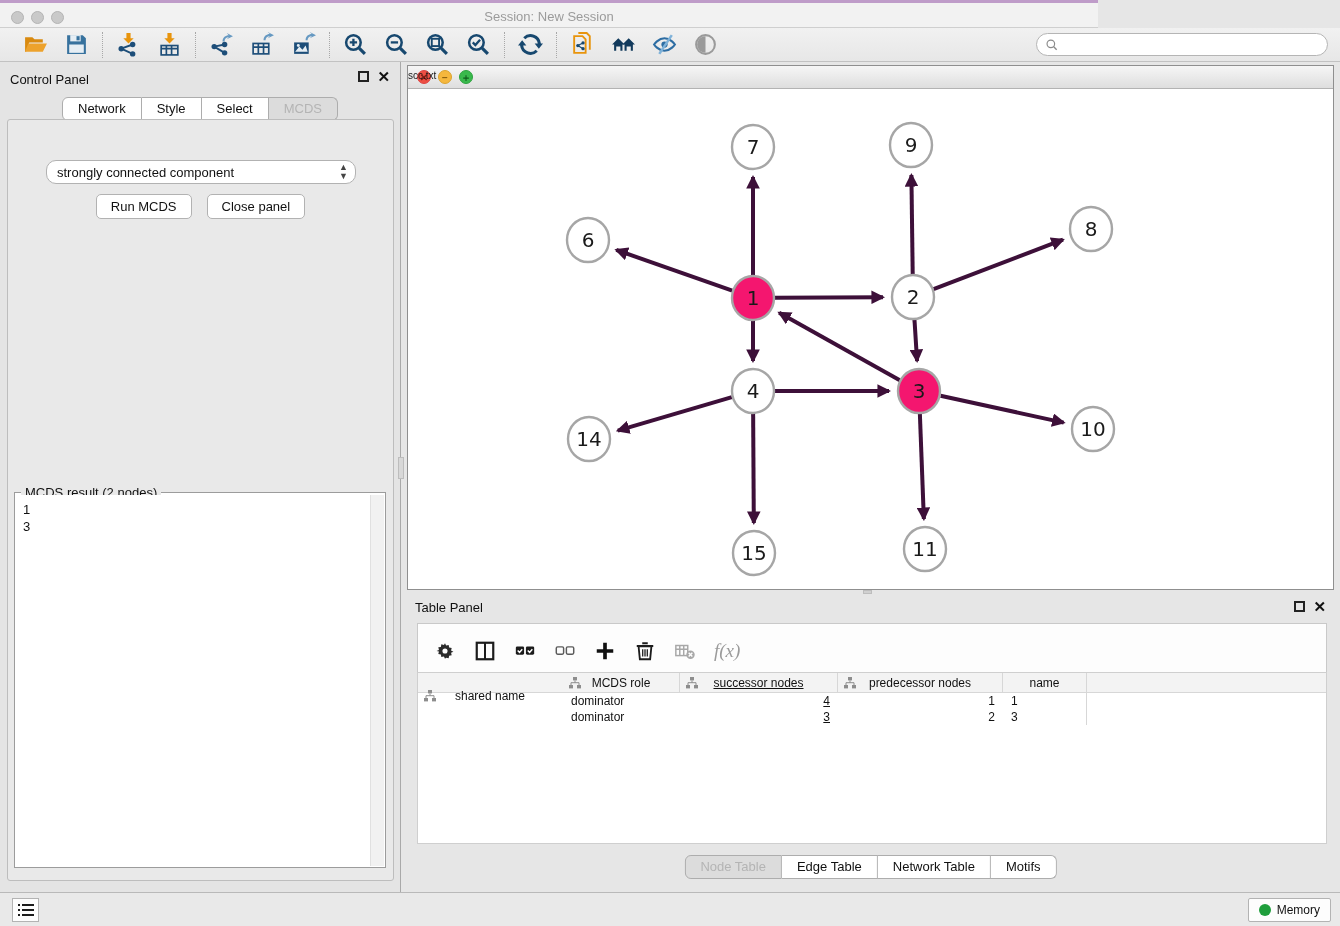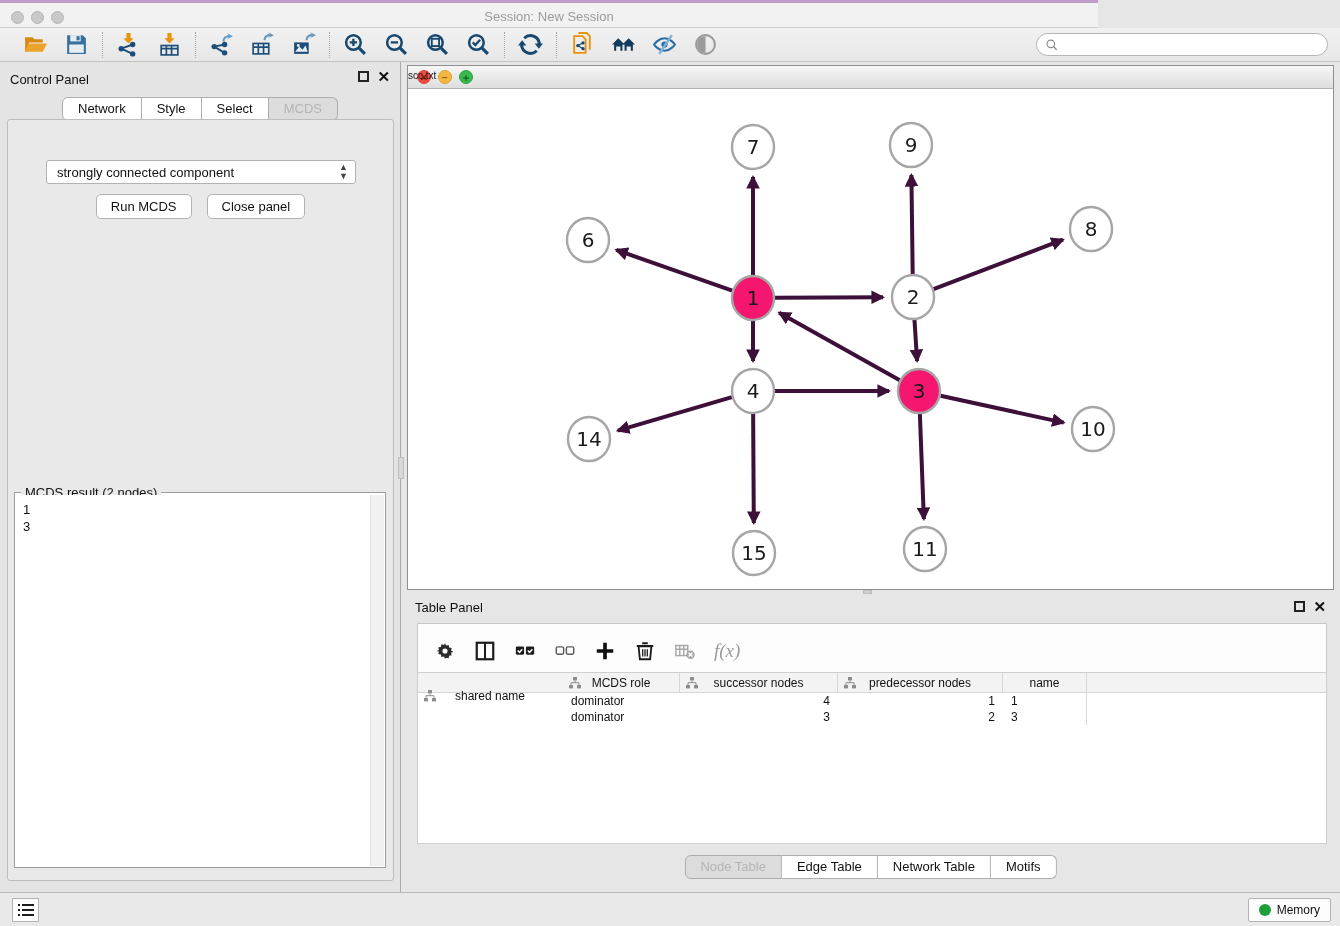--- a/index.html
+++ b/index.html
@@ -42,21 +42,21 @@
   .seg-tab { font-size:13px; padding:3px 15px 4px 15px; background:#fff; color:#111;
     border:1px solid #adadad; border-left:none; white-space:nowrap; }
   .seg-tab:first-child { border-left:1px solid #adadad; border-radius:6px 0 0 6px; }
   .seg-tab:last-child { border-radius:0 6px 6px 0; }
   .seg-tab.selected { background:#dcdcdc; color:#b4b4b4; }
 
   .cp-content { position:absolute; left:7px; top:57px; width:387px; height:762px;
     background:#e9e9e9; border:1px solid #bdbdbd; border-radius:3px; }
   .opt-label { position:absolute; left:0; right:0; top:19px; text-align:center; font-size:13px; color:#111; }
   .criterion-select { position:absolute; left:38px; top:40px; width:310px; height:24px;
-    background:#fff; border:1px solid #b2b2b2; border-radius:3px; display:flex; align-items:center;
+    background:#fff; border:1px solid #b2b2b2; border-radius:10px; display:flex; align-items:center;
     font-size:13px; color:#111; padding-left:10px; }
   .spinner { position:absolute; right:7px; top:2px; display:flex; flex-direction:column; line-height:9px;
     font-size:9px; color:#444; }
   .cp-buttons { position:absolute; left:0; right:0; top:74px; display:flex; justify-content:center; gap:15px; }
   .btn { background:#fff; border:1px solid #b2b2b2; border-radius:5px; font-size:13px;
     color:#111; padding:4px 14px; font-family:"Liberation Sans",sans-serif; }
 
   .mcds-fieldset { position:absolute; left:6px; top:372px; width:372px; height:376px;
     border:1px solid #9c9c9c; background:#fff; }
   .mcds-legend { position:absolute; left:6px; top:-8px; background:#e9e9e9; padding:0 4px;
@@ -100,21 +100,21 @@
 
   .tp-table { position:absolute; left:10px; top:77px; right:7px; height:172px; background:#fff;
     border:1px solid #cfcfcf; }
   .tp-headrow { display:flex; height:20px; background:#f3f3f3; border-bottom:1px solid #d7d7d7; }
   .tp-hcell { display:flex; align-items:center; justify-content:center; gap:6px;
     font-size:12px; color:#111; border-right:1px solid #d7d7d7; position:relative; }
   .tp-hcell svg { width:12px; height:12px; position:absolute; left:6px; }
   .tp-row { display:flex; height:16px; font-size:12px; color:#111; }
   .tp-cell { padding:1px 8px 0 8px; overflow:hidden; white-space:nowrap; }
   .al { text-align:left; } .ar { text-align:right; }
-  .c0{width:145px;margin-top:23px;} .c1{width:117px;} .c2{width:158px;} .c3{width:165px;} .c4{width:84px; border-right:1px solid #d7d7d7;}
+  .c0{width:145px;margin-top:23px;} .c1{width:117px;} .c2{width:158px;text-decoration:underline;} .c3{width:165px;} .c4{width:84px; border-right:1px solid #d7d7d7;}
 
   .tp-tabs { left:50%; transform:translateX(-50%); bottom:11px; position:absolute; display:flex; }
 
   
   .statusbar { position:absolute; left:0; top:892px; width:1340px; height:34px;
     background:#e9e9e9; border-top:1px solid #b9b9b9; }
   .list-btn { position:absolute; left:12px; top:5px; width:27px; height:24px; background:#fdfdfd;
     border:1px solid #b3b3b3; display:flex; align-items:center; justify-content:center; }
   .memory-btn { position:absolute; right:9px; top:5px; height:24px; background:#fdfdfd;
     border:1px solid #b3b3b3; border-radius:2px; display:flex; align-items:center; gap:6px;

